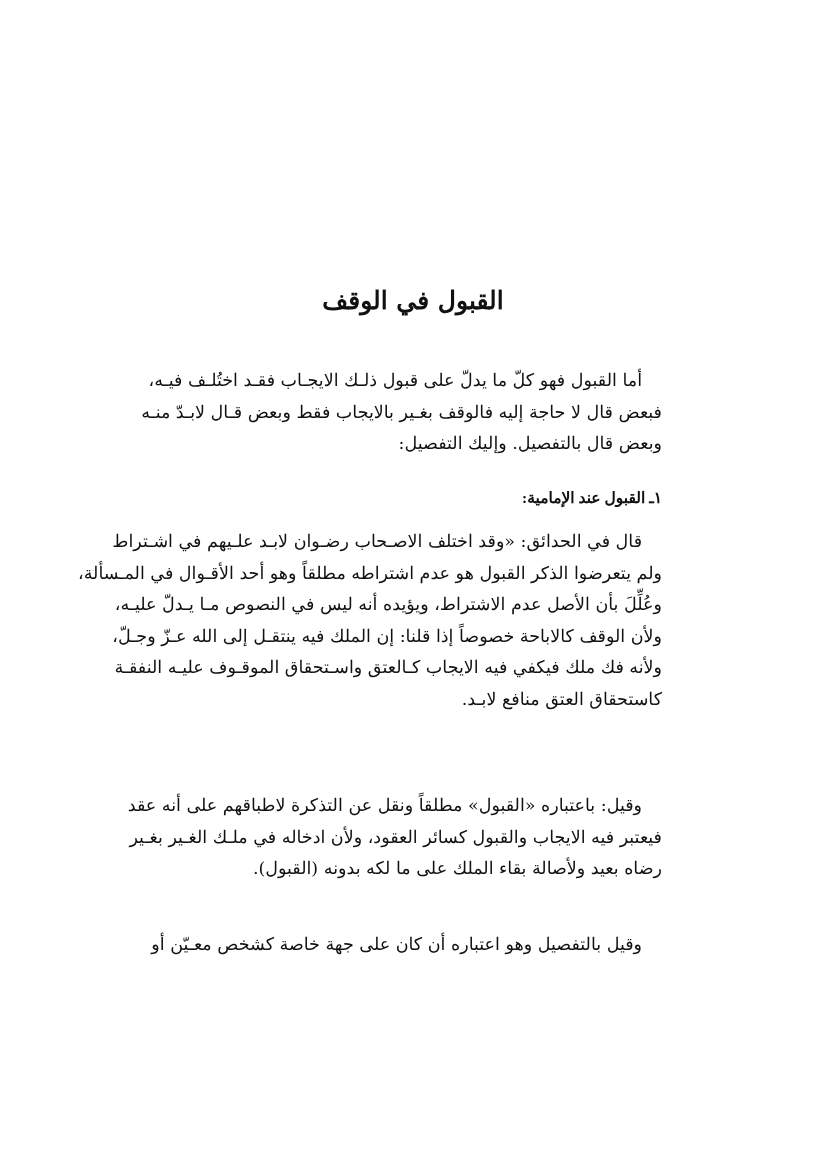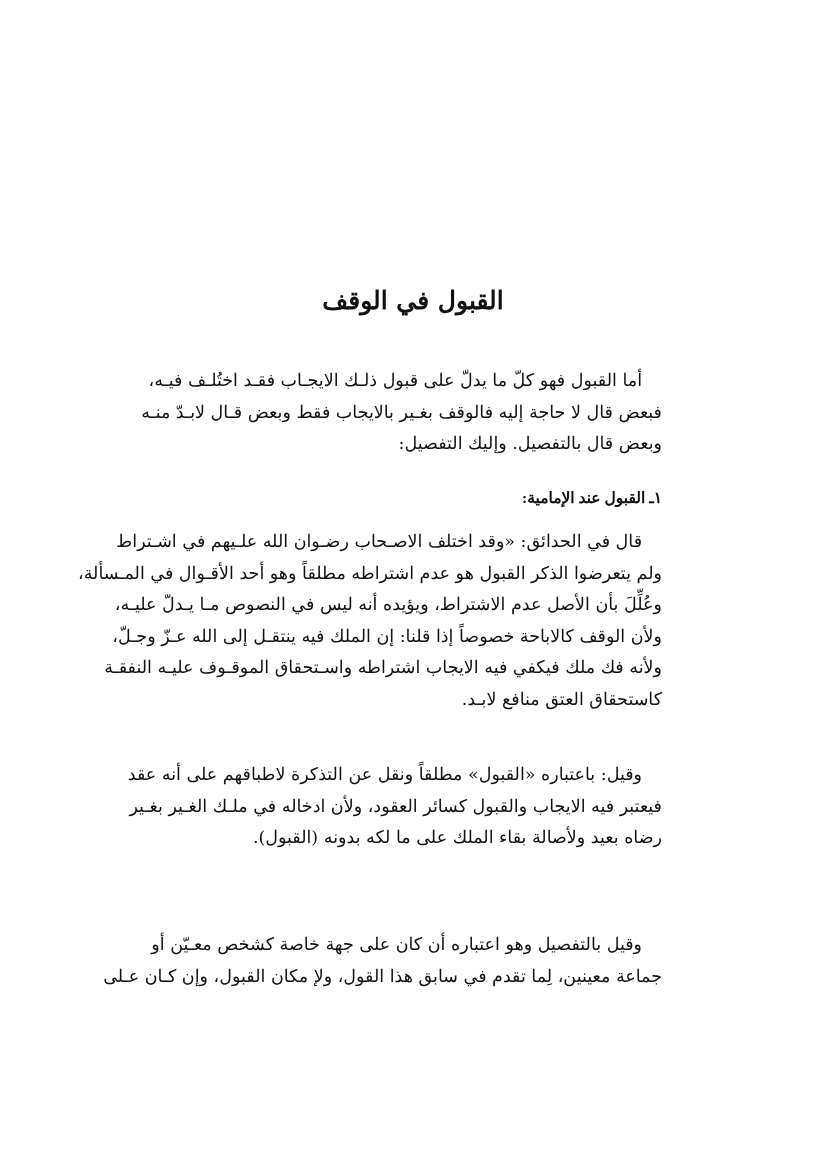--- a/index.html
+++ b/index.html
@@ -80,32 +80,31 @@
 
   <div class="body-text" style="top:365px;">
     <span class="line"><span class="indent"></span><span>أما القبول فهو كلّ ما يدلّ على قبول ذلـك الايجـاب فقـد اختُلـف فيـه،</span></span>
     <span class="line">فبعض قال لا حاجة إليه فالوقف بغـير بالايجاب فقط وبعض قـال لابـدّ منـه</span>
     <span class="line last">وبعض قال بالتفصيل. وإليك التفصيل:</span>
   </div>
 
   <h2 class="section-heading">١ـ القبول عند الإمامية:</h2>
 
   <div class="body-text" style="top:526px;">
-    <span class="line"><span class="indent"></span><span>قال في الحدائق: «وقد اختلف الاصـحاب رضـوان الله علـيهم في اشـتراط</span></span>
+    <span class="line"><span class="indent"></span><span>قال في الحدائق: «وقد اختلف الاصـحاب رضـوان لابـد علـيهم في اشـتراط</span></span>
     <span class="line">ولم يتعرضوا الذكر القبول هو عدم اشتراطه مطلقاً وهو أحد الأقـوال في المـسألة،</span>
     <span class="line">وعُلِّلَ بأن الأصل عدم الاشتراط، ويؤيده أنه ليس في النصوص مـا يـدلّ عليـه،</span>
     <span class="line">ولأن الوقف كالاباحة خصوصاً إذا قلنا: إن الملك فيه ينتقـل إلى الله عـزّ وجـلّ،</span>
-    <span class="line">ولأنه فك ملك فيكفي فيه الايجاب اشتراطه واسـتحقاق الموقـوف عليـه النفقـة</span>
+    <span class="line">ولأنه فك ملك فيكفي فيه الايجاب كـالعتق واسـتحقاق الموقـوف عليـه النفقـة</span>
     <span class="line last">كاستحقاق العتق منافع لابـد.</span>
   </div>
 
-  <div class="body-text" style="top:759px;">
+  <div class="body-text" style="top:790px;">
     <span class="line"><span class="indent"></span><span>وقيل: باعتباره «القبول» مطلقاً ونقل عن التذكرة لاطباقهم على أنه عقد</span></span>
     <span class="line">فيعتبر فيه الايجاب والقبول كسائر العقود، ولأن ادخاله في ملـك الغـير بغـير</span>
     <span class="line last">رضاه بعيد ولأصالة بقاء الملك على ما لكه بدونه (القبول).</span>
   </div>
 
   <div class="body-text" style="top:882px;margin-top:47px;">
     <span class="line"><span class="indent"></span><span>وقيل بالتفصيل وهو اعتباره أن كان على جهة خاصة كشخص معـيّن أو</span></span>
-    <span class="line">جماعة معينين، لِما تقدم في سابق هذا القول، ولإ مكان القبول، وإن كـان عـلى</span>
   </div>
 
 </div>
 
 </body></html>

